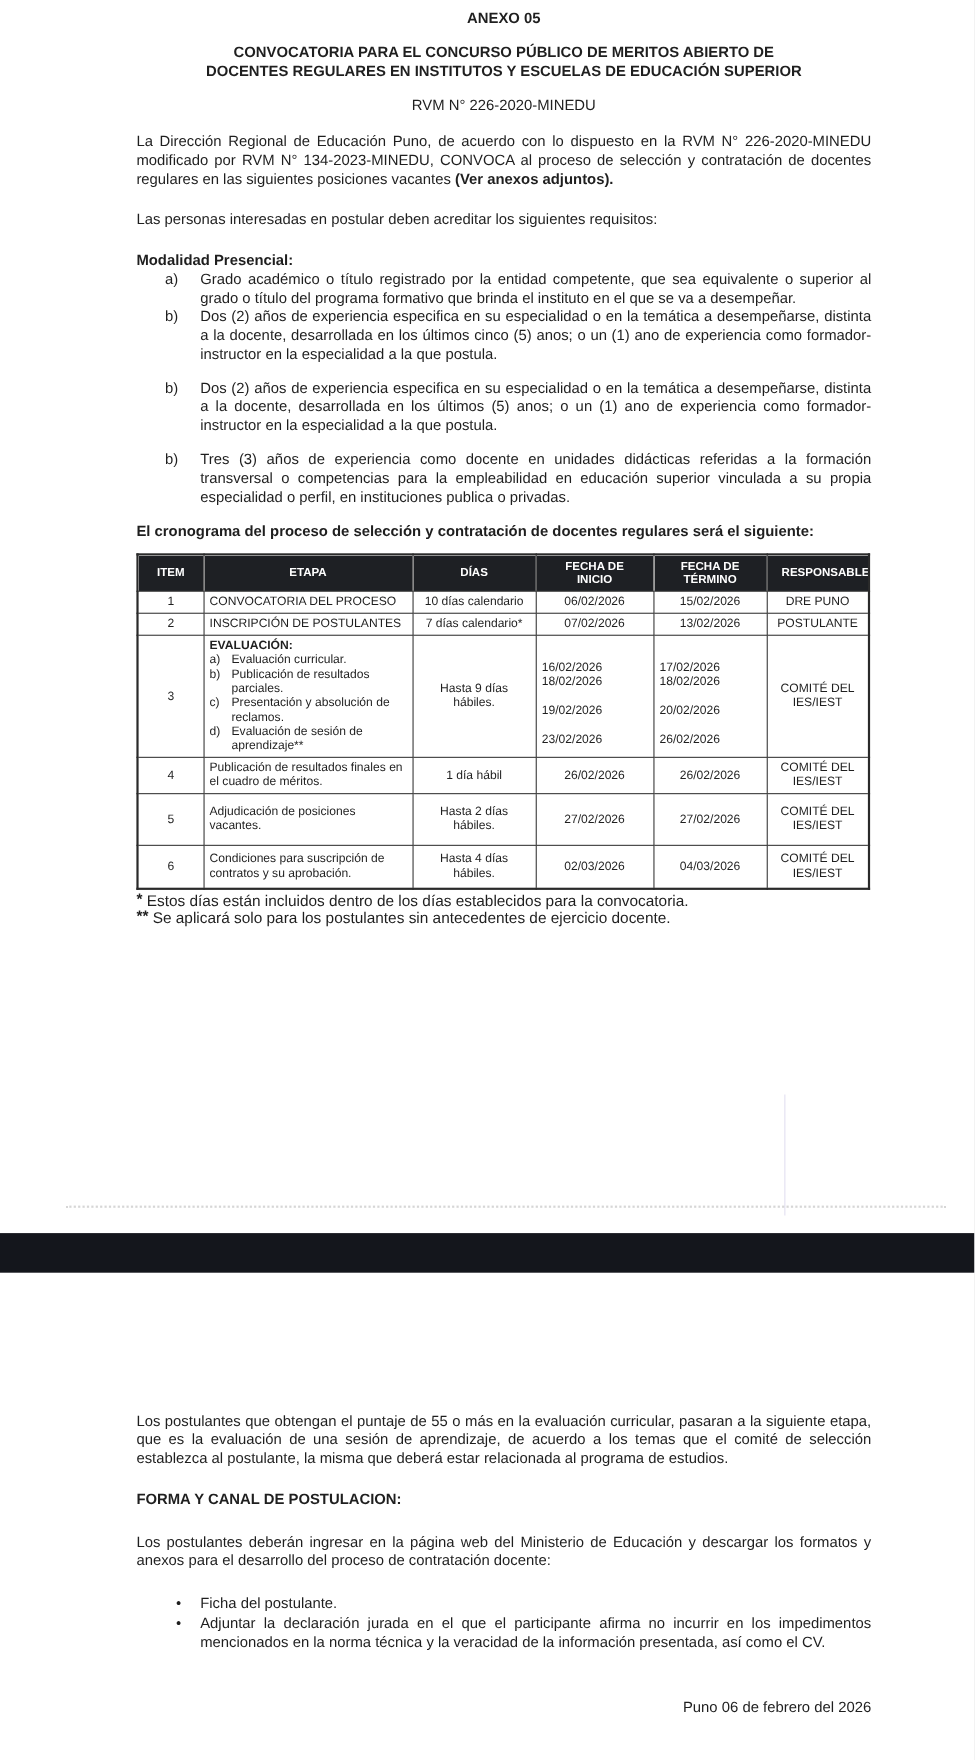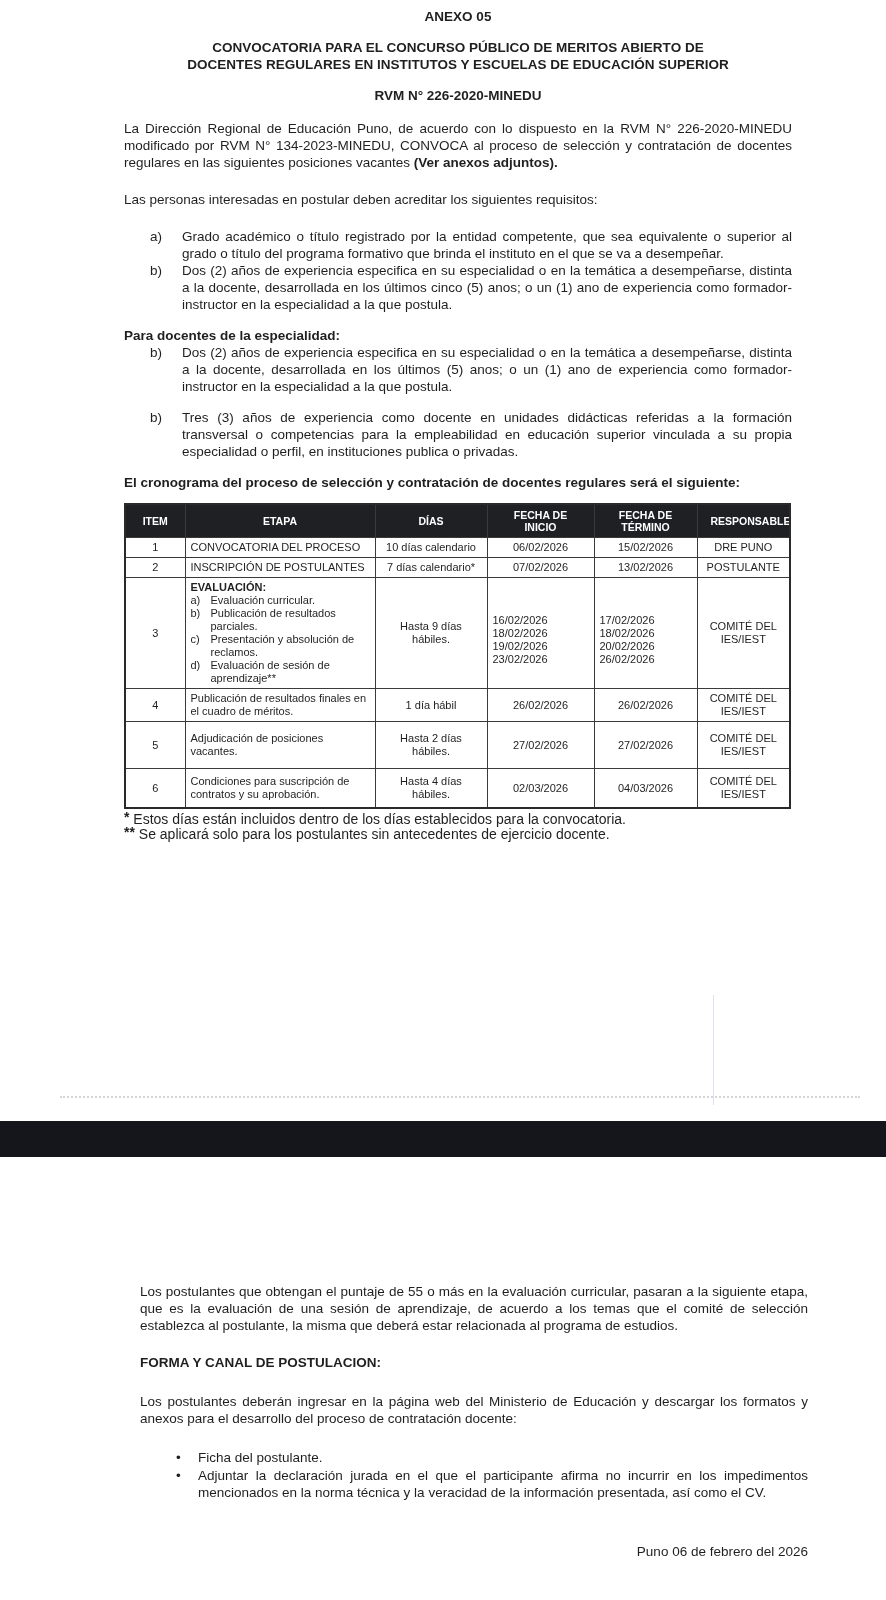--- a/index.html
+++ b/index.html
@@ -12,21 +12,21 @@
     overflow:hidden;
   }
   .content{
     position:absolute;left:124px;top:8px;width:668px;
     font-size:13.5px;line-height:17px;
   }
   .center{text-align:center;}
   .bold{font-weight:bold;}
   .doc-anexo{font-weight:bold;margin-bottom:14px;}
   .doc-title{font-weight:bold;margin-bottom:14px;}
-  .doc-rvm{font-weight:bold;margin-bottom:16px;}
+  .doc-rvm{font-weight:normal;margin-bottom:16px;}
   .para{text-align:justify;margin:0 0 20px 0;}
   .req-line{margin:0 0 20px 0;}
   .section{margin-bottom:14px;}
   .section-heading{font-weight:bold;}
   .req-item{display:flex;padding-left:26px;}
   .req-item .marker{width:32px;flex:0 0 32px;}
   .req-item .itext{flex:1;text-align:justify;}
   .cron-heading{font-weight:bold;margin:6px 0 12px 0;text-align:justify;}
 
   table.schedule{
@@ -47,41 +47,41 @@
   }
   th.nowrap{white-space:nowrap;}
   td.c{text-align:center;}
   td.top{vertical-align:top;}
   .etapa-cell{line-height:13px;}
   .sub-item{display:flex;}
   .sub-item .smarker{width:20px;flex:0 0 20px;}
   .sub-item .stext{flex:1;}
   .date-stack div{height:13px;text-align:left;}
   .date-stack .g1{margin-top:13px;}
-  .date-stack .g2{}
+  .date-stack .g2{margin-top:13px;}
   tr.r5 td{height:40px;}
   tr.r6 td{height:32px;}
   .footnotes{margin-top:3px;font-size:14px;line-height:15px;}
   .fn .fn-mark{font-weight:bold;position:relative;top:-2px;}
 
   .redaction-bar{
     position:absolute;left:0;top:1121px;width:886px;height:36px;
     background:#14161c;
   }
   .scan-line{
     position:absolute;left:60px;top:1096px;width:800px;height:0;
     border-top:2px dotted #b5b5b5;opacity:.55;
   }
   .scan-vline{
     position:absolute;left:713px;top:995px;width:0;height:110px;
     border-left:1px solid #cfc9e6;opacity:.6;
   }
 
   .bottom-content{
-    position:absolute;left:140px;top:1283px;width:668px;
+    position:absolute;left:124px;top:1283px;width:668px;
     font-size:13.5px;line-height:17px;
   }
   .forma-heading{font-weight:bold;margin:20px 0 22px 0;}
   .bullet-list{margin-top:22px;}
   .bullet-item{display:flex;padding-left:36px;margin-bottom:1px;}
   .bullet-item .bmark{width:22px;flex:0 0 22px;}
   .bullet-item .btext{flex:1;text-align:justify;}
   .date-line{text-align:right;margin-top:42px;}
 </style>
 </head>
@@ -98,32 +98,32 @@
       <div>DOCENTES REGULARES EN INSTITUTOS Y ESCUELAS DE EDUCACIÓN SUPERIOR</div>
     </div>
 
     <div class="doc-rvm center">RVM N° 226-2020-MINEDU</div>
 
     <p class="para"><span>La Dirección Regional de Educación Puno, de acuerdo con lo dispuesto en la RVM N° 226-2020-MINEDU modificado por RVM N° 134-2023-MINEDU, CONVOCA al proceso de selección y contratación de docentes regulares en las siguientes posiciones vacantes </span><span class="bold">(Ver anexos adjuntos).</span></p>
 
     <p class="req-line">Las personas interesadas en postular deben acreditar los siguientes requisitos:</p>
 
     <div class="section">
+      <div class="section-heading">Modalidad Presencial:</div>
       <div class="req-item">
         <span class="marker">a)</span>
         <span class="itext">Grado académico o título registrado por la entidad competente, que sea equivalente o superior al grado o título del programa formativo que brinda el instituto en el que se va a desempeñar.</span>
       </div>
       <div class="req-item">
         <span class="marker">b)</span>
         <span class="itext">Dos (2) años de experiencia especifica en su especialidad o en la temática a desempeñarse, distinta a la docente, desarrollada en los últimos cinco (5) anos; o un (1) ano de experiencia como formador-instructor en la especialidad a la que postula.</span>
       </div>
     </div>
 
     <div class="section">
-      <div class="section-heading">Para docentes de la especialidad:</div>
       <div class="req-item">
         <span class="marker">b)</span>
         <span class="itext">Dos (2) años de experiencia especifica en su especialidad o en la temática a desempeñarse, distinta a la docente, desarrollada en los últimos (5) anos; o un (1) ano de experiencia como formador-instructor en la especialidad a la que postula.</span>
       </div>
     </div>
 
     <div class="section">
       <div class="req-item">
         <span class="marker">b)</span>
         <span class="itext">Tres (3) años de experiencia como docente en unidades didácticas referidas a la formación transversal o competencias para la empleabilidad en educación superior vinculada a su propia especialidad o perfil, en instituciones publica o privadas.</span>

